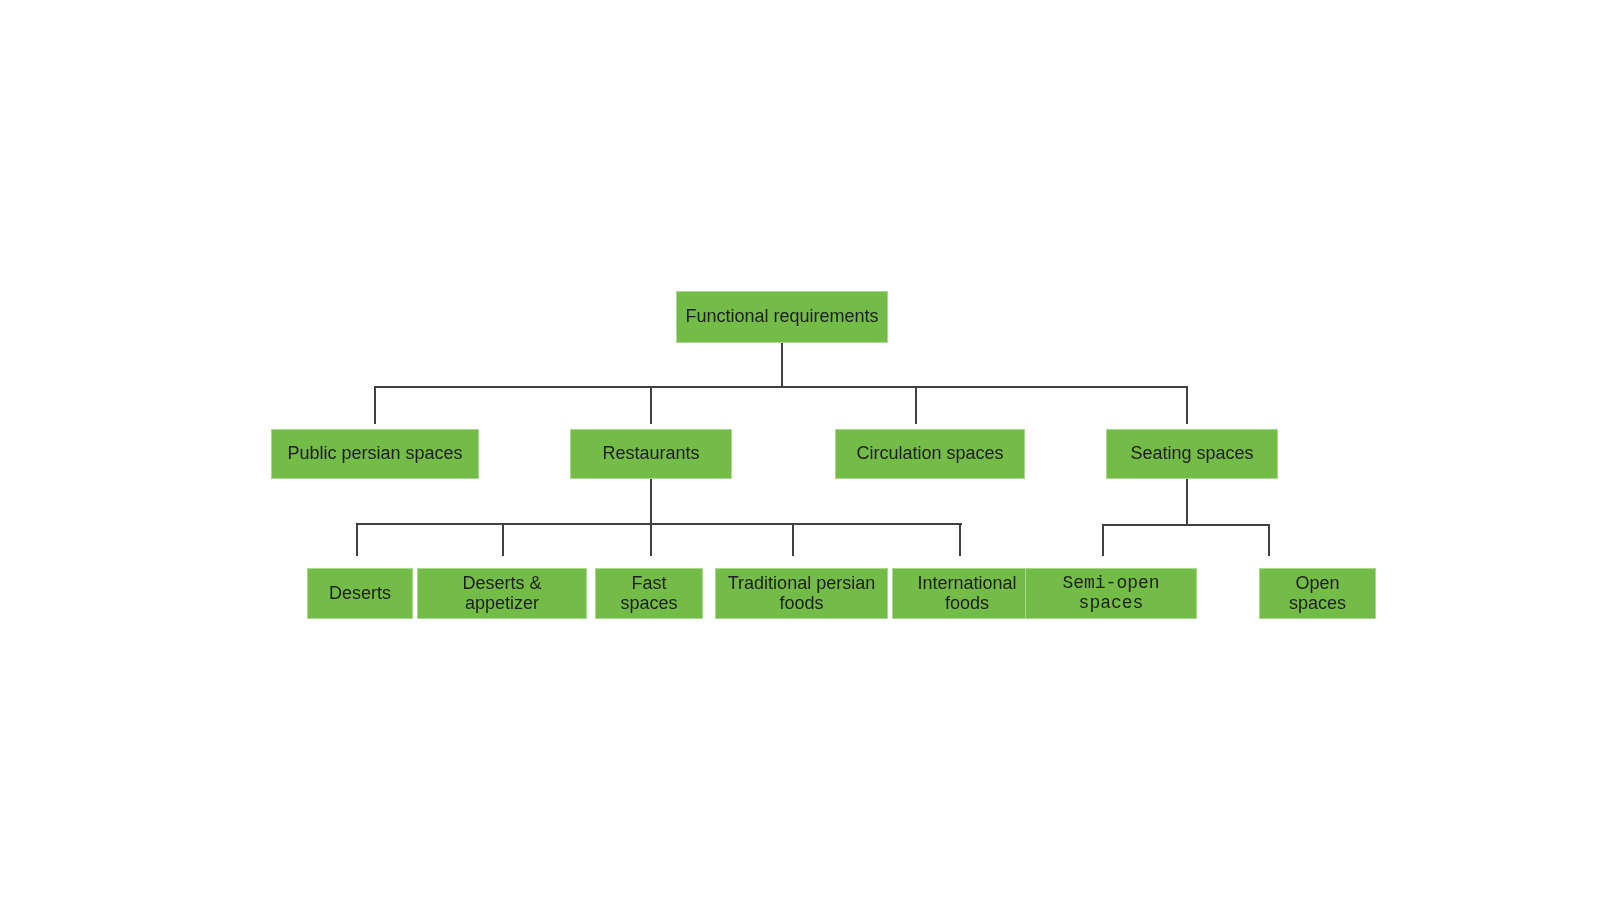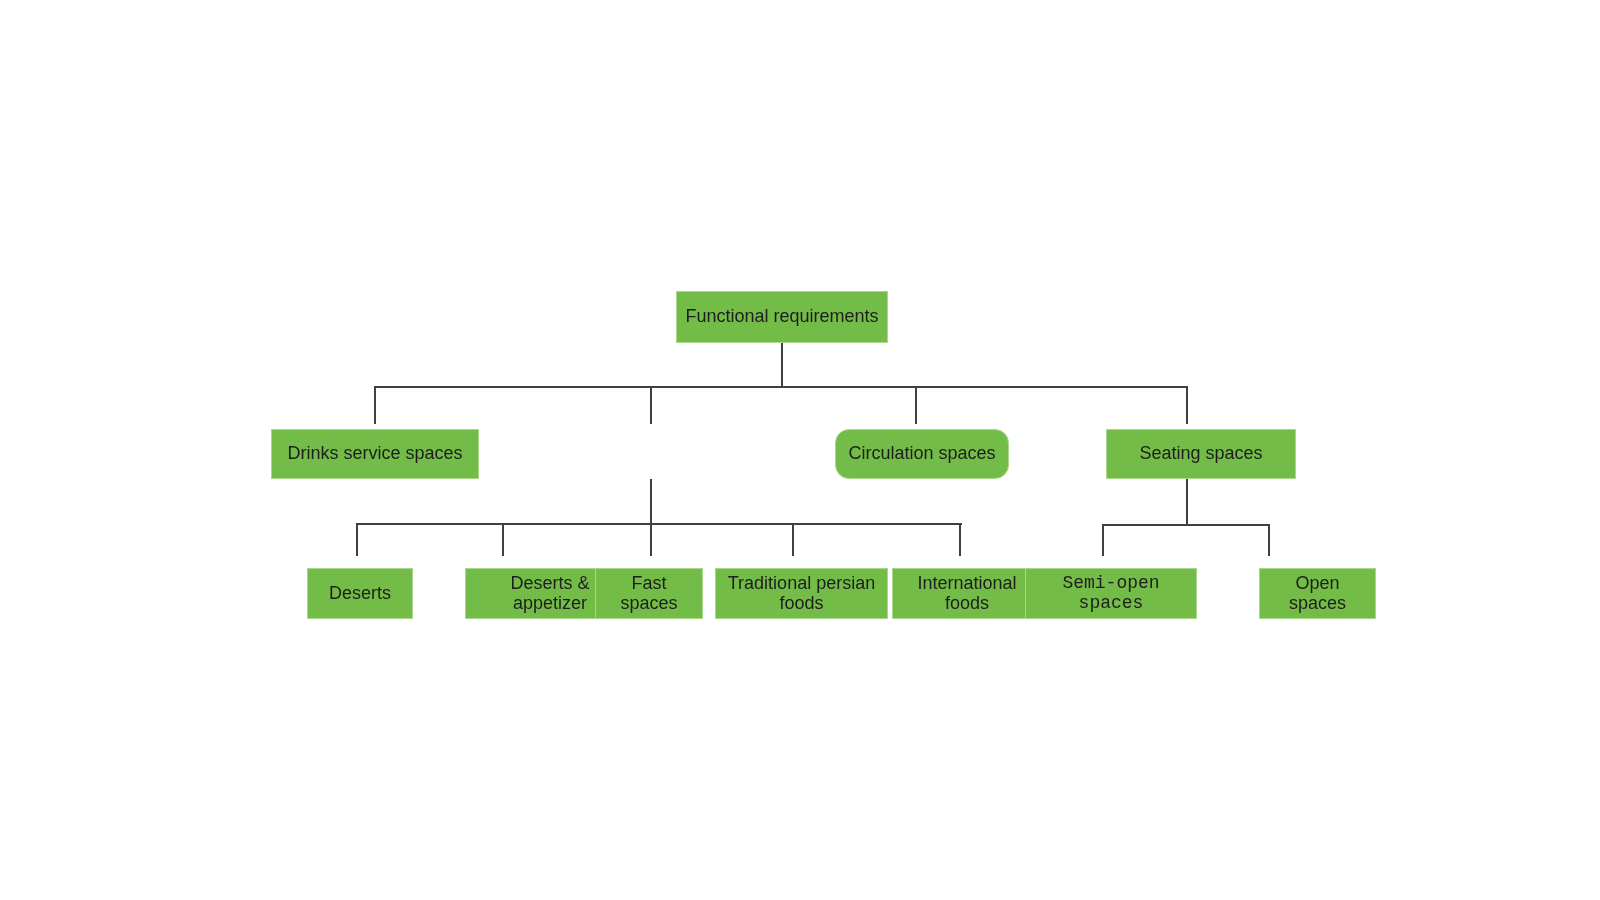--- a/index.html
+++ b/index.html
@@ -31,25 +31,25 @@
   }
   .line {
     position: absolute;
     background: #404040;
   }
   
   .n-root  { left: 676px;  top: 291px; width: 212px; height: 52px; }
   
   .n-pss   { left: 271px;  top: 429px; width: 208px; height: 50px; }
   .n-rest  { left: 570px;  top: 429px; width: 162px; height: 50px; }
-  .n-circ  { left: 835px;  top: 429px; width: 174px; height: 50px; border-radius: 14px; }
-  .n-seat  { left: 1106px; top: 429px; width: 190px; height: 50px; }
+  .n-circ  { left: 835px;  top: 429px; width: 190px; height: 50px; }
+  .n-seat  { left: 1106px; top: 429px; width: 172px; height: 50px; }
   
   .n-drinks { left: 307px;  top: 568px; width: 106px; height: 51px; }
-  .n-des    { left: 417px;  top: 568px; width: 170px; height: 51px; margin-left: 48px; }
+  .n-des    { left: 417px;  top: 568px; width: 170px; height: 51px; }
   .n-fast   { left: 595px;  top: 568px; width: 108px; height: 51px; }
   .n-trad   { left: 715px;  top: 568px; width: 173px; height: 51px; align-items: center; }
   .n-intl   { left: 892px;  top: 568px; width: 150px; height: 51px; }
   .n-semi   { left: 1025px; top: 568px; width: 172px; height: 51px; font-family: Liberation Mono, monospace; }
   .n-open   { left: 1259px; top: 568px; width: 117px; height: 51px; }
 
   
   .c-root-v    { left: 781px;  top: 343px; width: 2px;   height: 43px; }
   .c-root-h    { left: 374px;  top: 386px; width: 814px; height: 2px;  }
   .c-stub-pss  { left: 374px;  top: 386px; width: 2px;   height: 38px; }
@@ -82,21 +82,24 @@
   </div>
 
   <div class="line c-root-v"></div>
   <div class="line c-root-h"></div>
   <div class="line c-stub-pss"></div>
   <div class="line c-stub-rest"></div>
   <div class="line c-stub-circ"></div>
   <div class="line c-stub-seat"></div>
 
   <div class="node n-pss">
-    <span>Drinks service spaces</span>
+    <span>Public persian spaces</span>
+  </div>
+  <div class="node n-rest">
+    <span>Restaurants</span>
   </div>
   <div class="node n-circ">
     <span>Circulation spaces</span>
   </div>
   <div class="node n-seat">
     <span>Seating spaces</span>
   </div>
 
   <div class="line c-rest-v"></div>
   <div class="line c-rest-h"></div>

